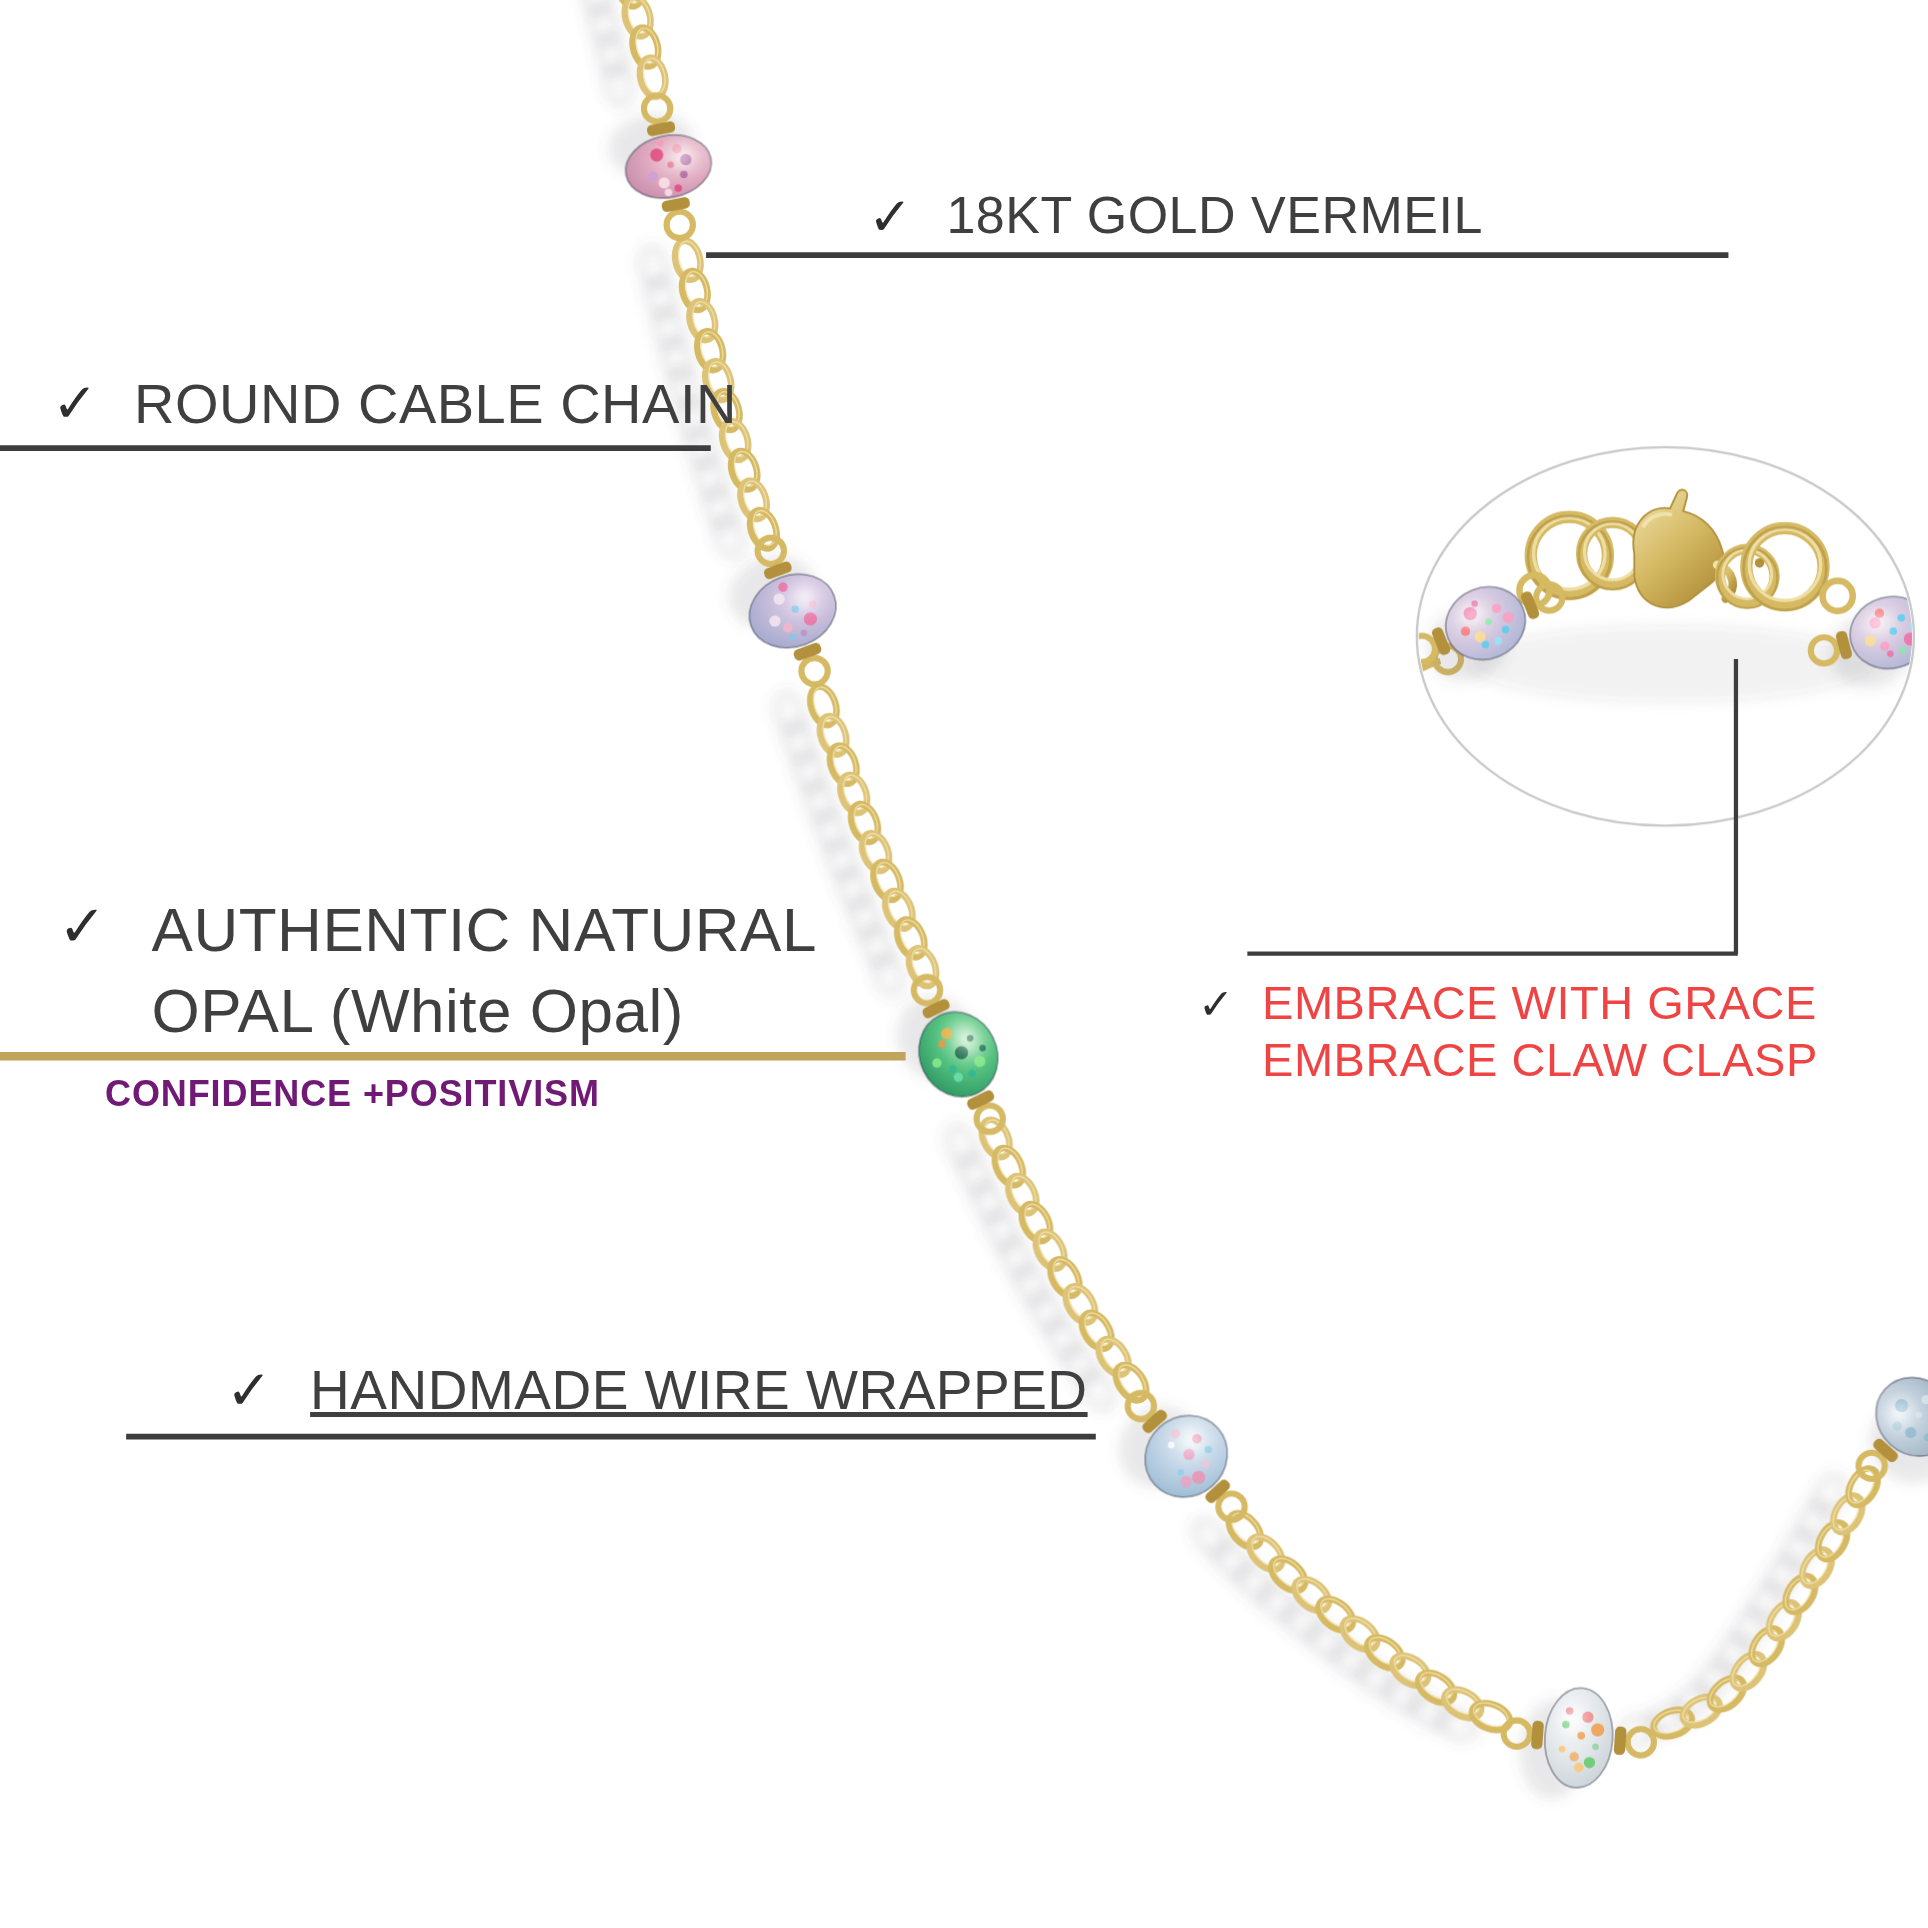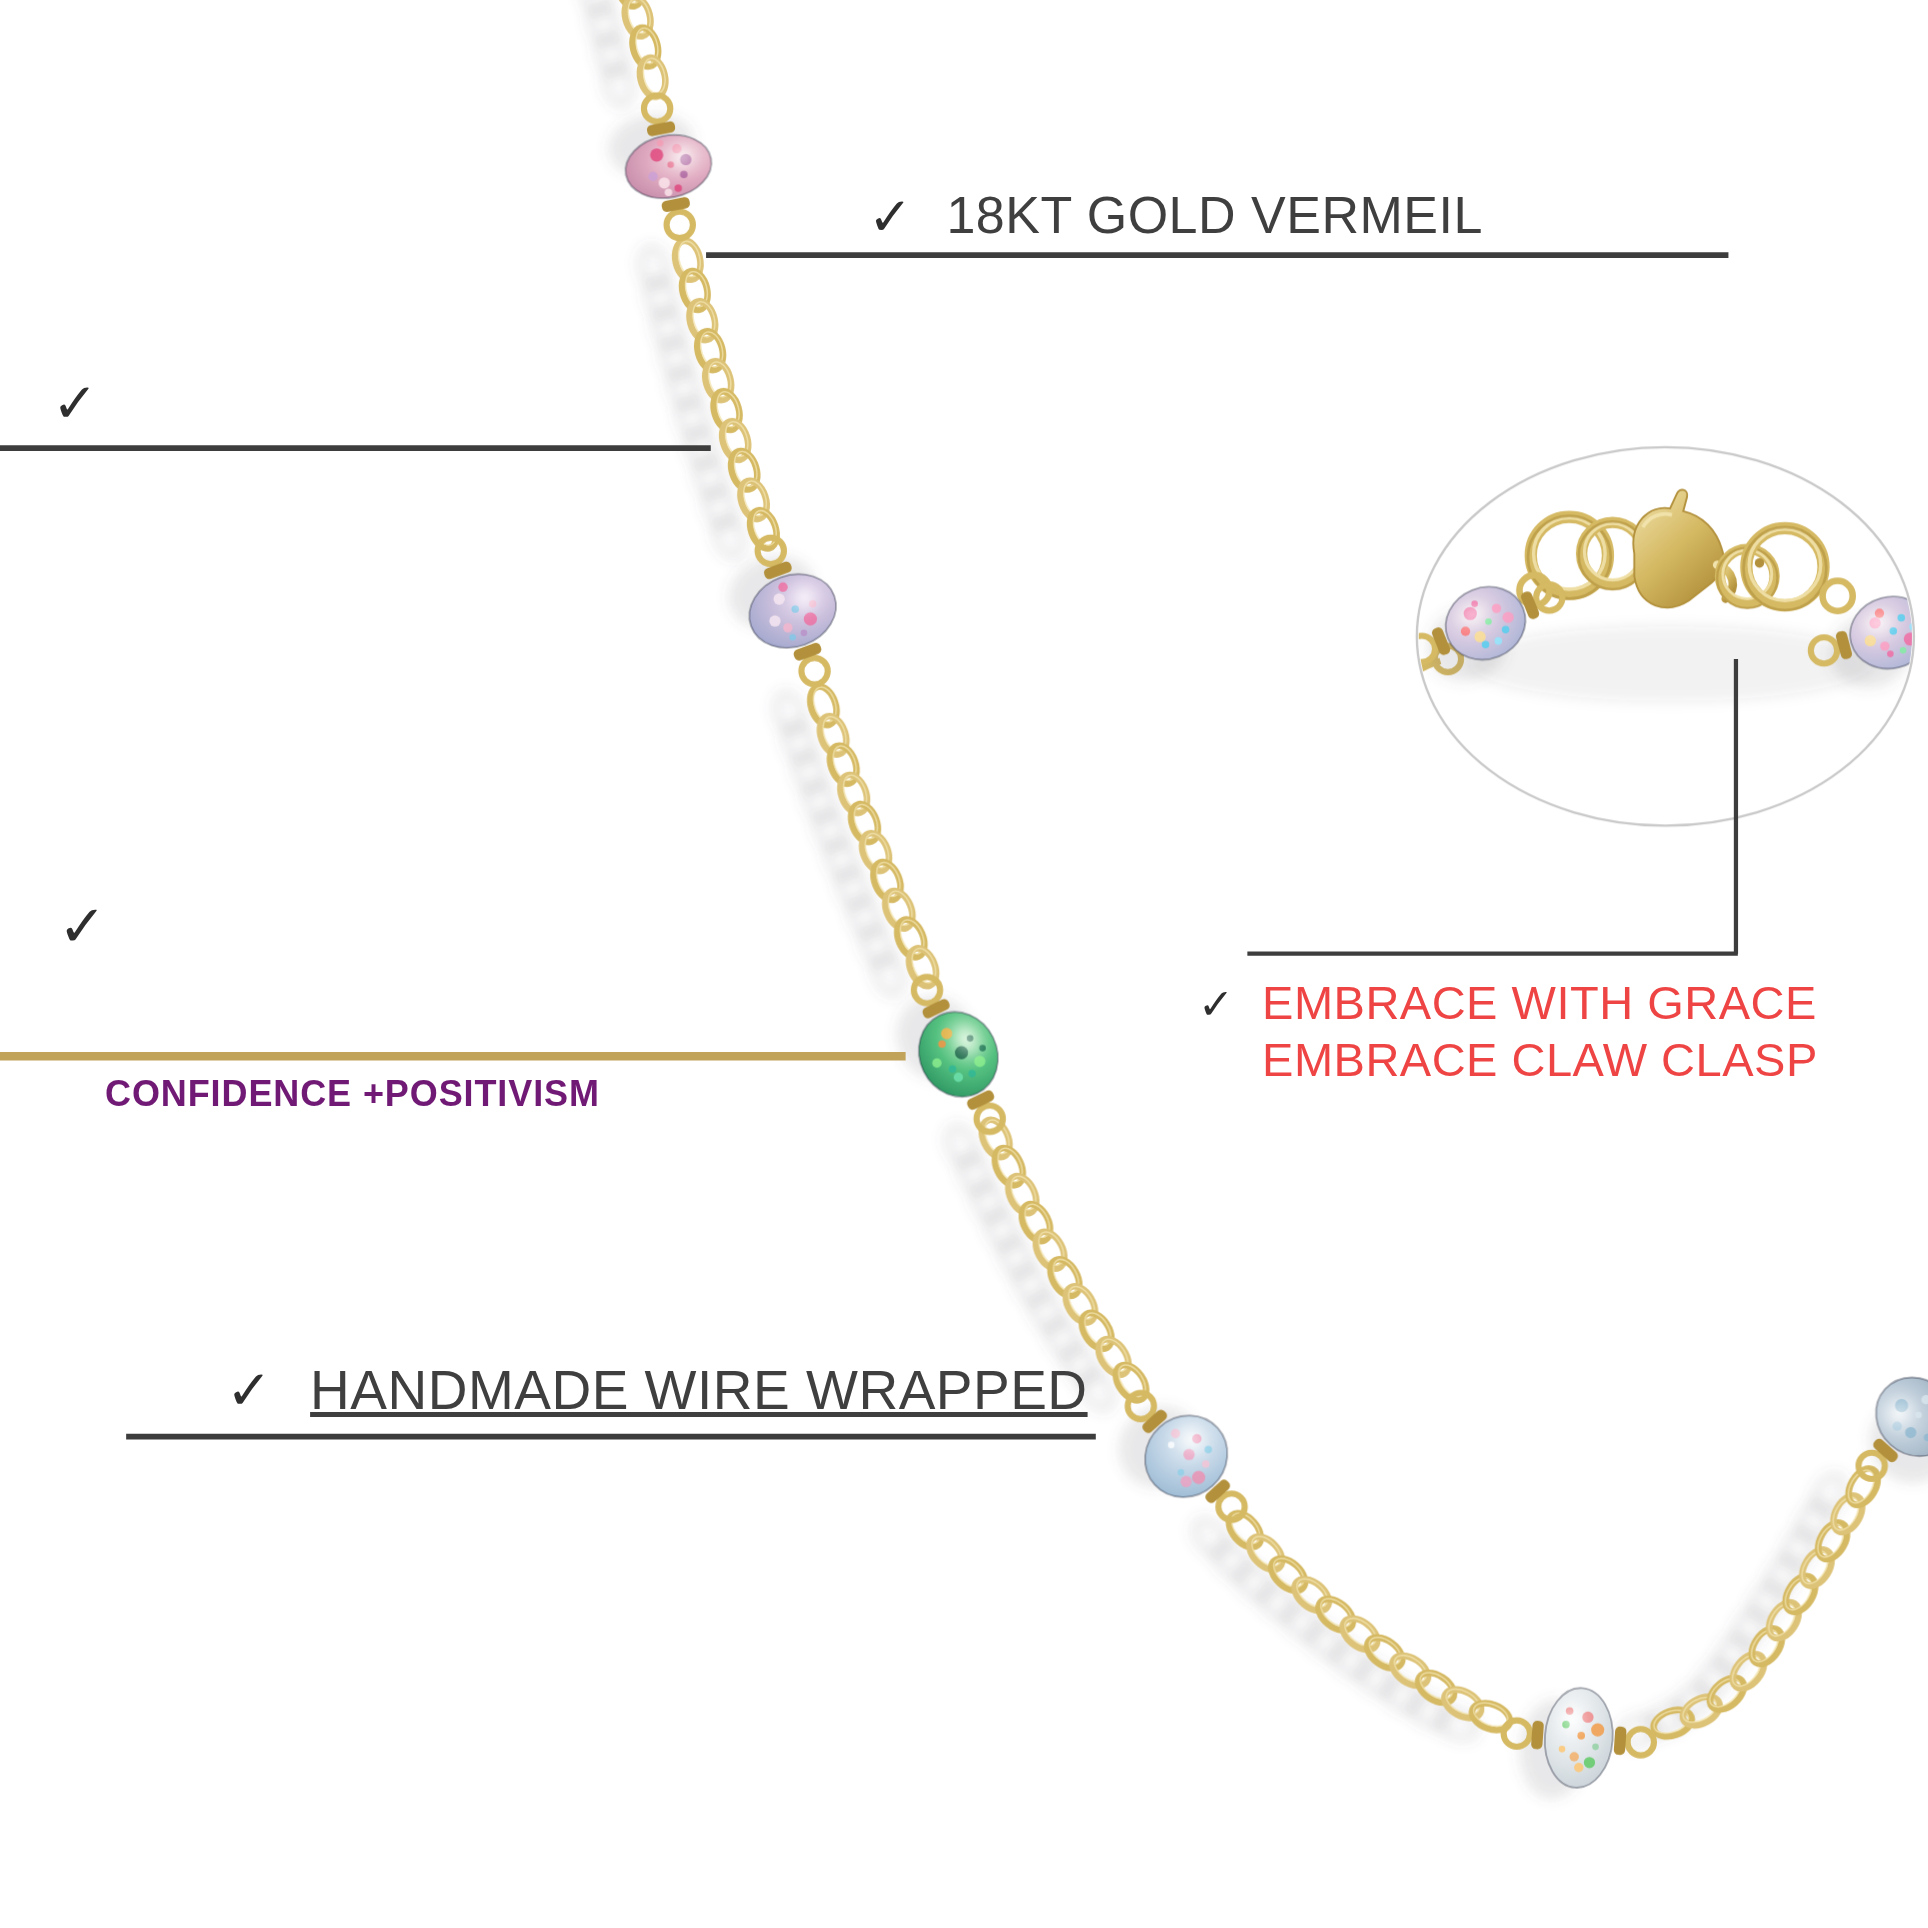--- a/index.html
+++ b/index.html
@@ -484,24 +484,29 @@
       </g>
     </svg>
 
   <div class="callout c1">
     <span class="check">✓</span>
     <span class="lbl">18KT GOLD VERMEIL</span>
   </div>
 
   <div class="callout c2">
     <span class="check">✓</span>
+    <span class="lbl">ROUND CABLE CHAIN</span>
   </div>
 
   <div class="callout c3">
     <span class="check">✓</span>
+    <span class="col">
+      <div class="line">AUTHENTIC NATURAL</div>
+      <div class="line">OPAL (White Opal)</div>
+    </span>
   </div>
 
   <div class="tagline">CONFIDENCE +POSITIVISM</div>
 
   <div class="callout c4">
     <span class="check">✓</span>
     <span class="col">
       <div class="line">EMBRACE WITH GRACE</div>
       <div class="line">EMBRACE CLAW CLASP</div>
     </span>

